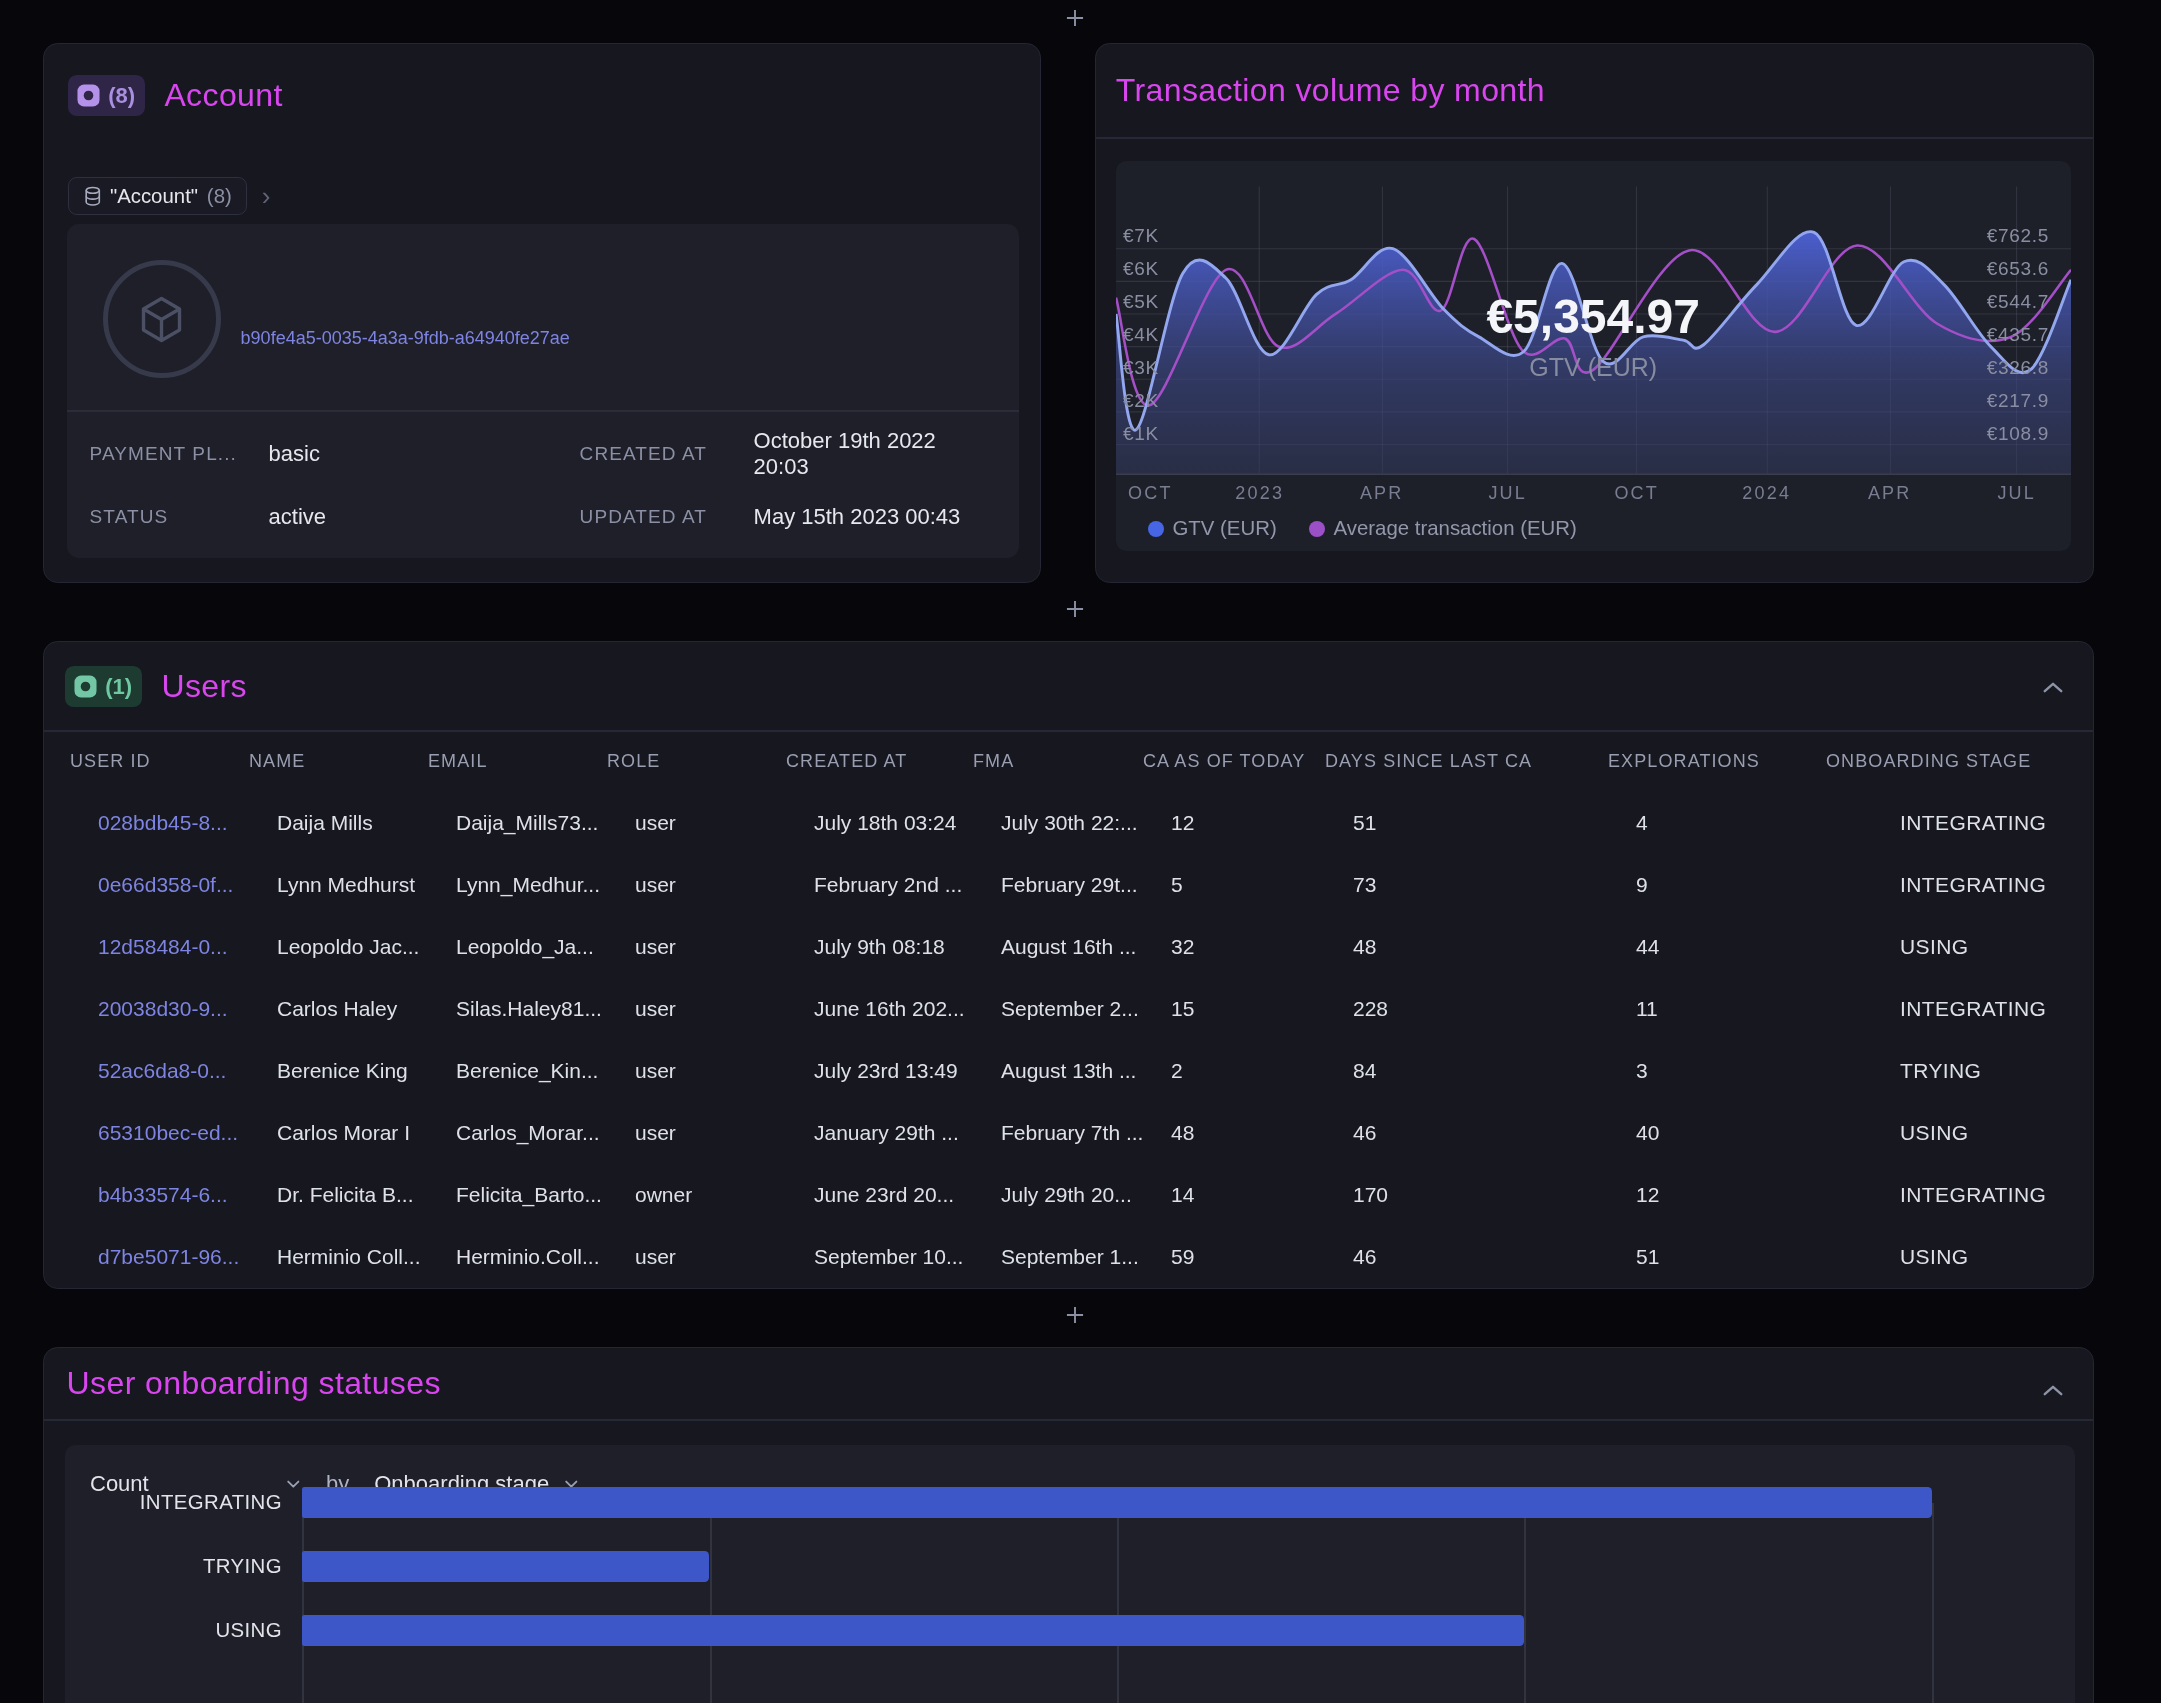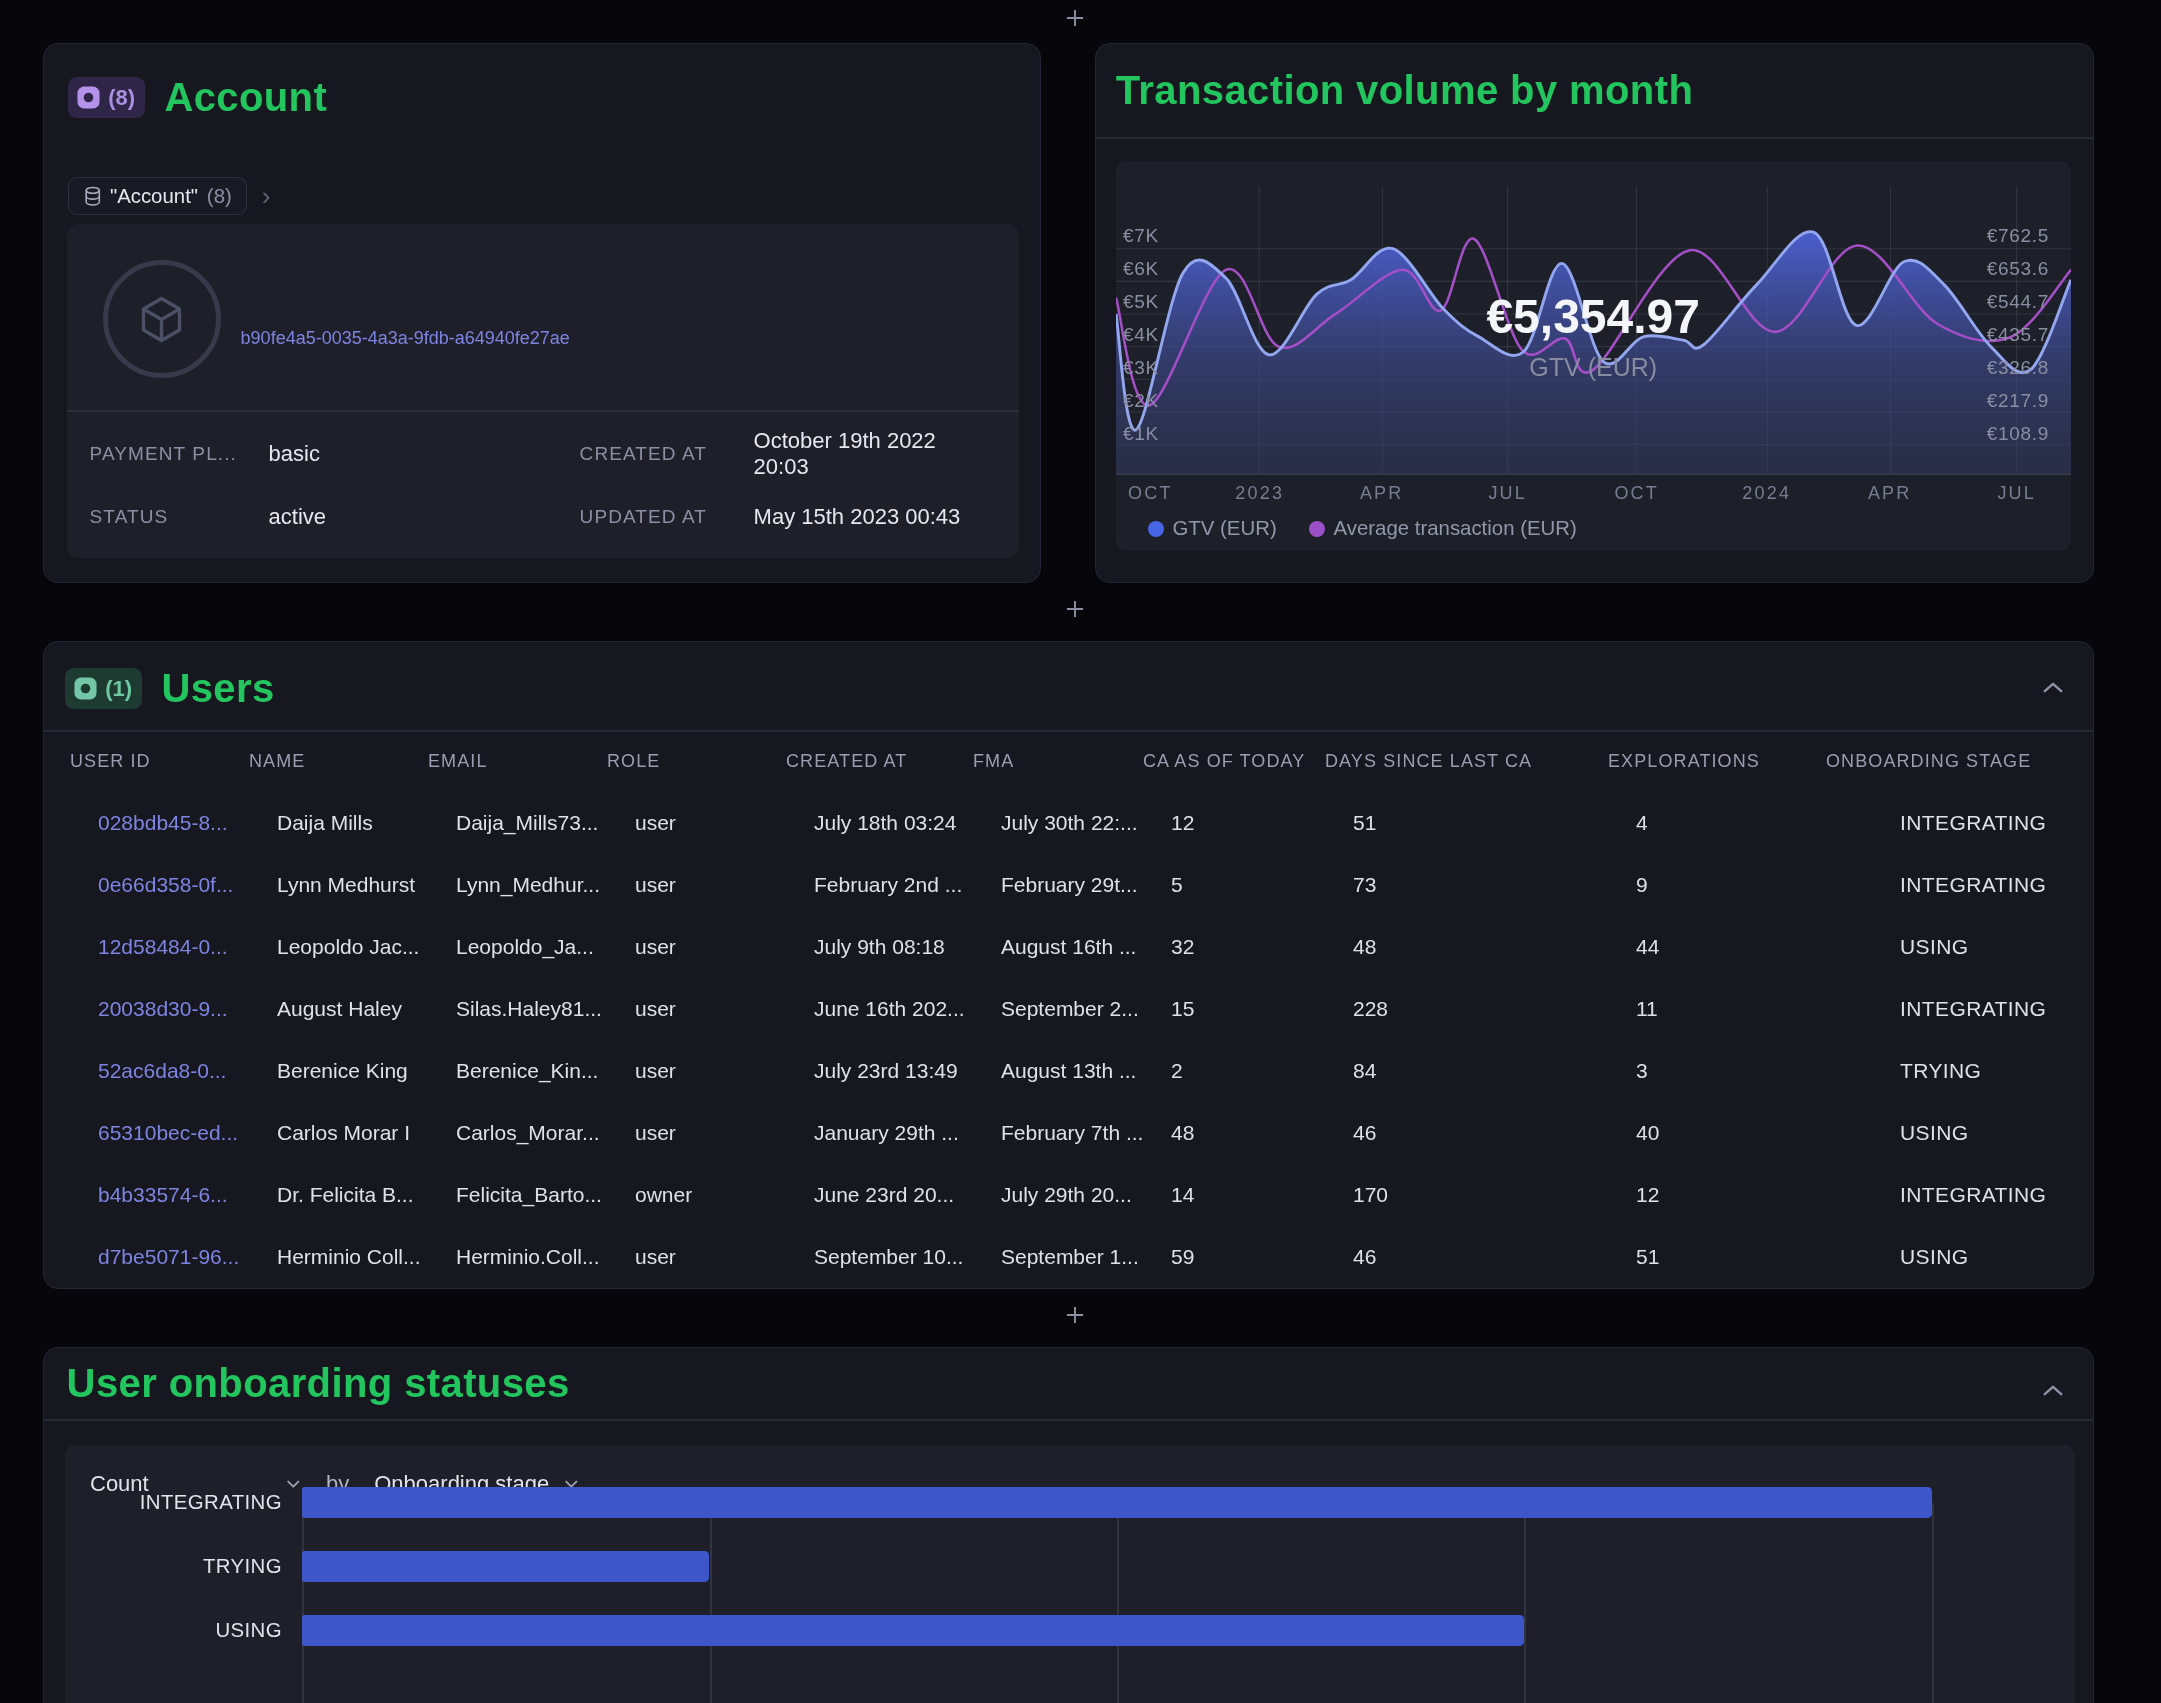--- a/index.html
+++ b/index.html
@@ -15,21 +15,21 @@
   
   #account-card { left:43px; top:43px; width:998px; height:540px; }
   .card-header-row { position:absolute; display:flex; align-items:center; gap:19px; }
   #account-card .card-header-row { left:24px; top:31px; }
   .badge { height:41px; border-radius:8.8px; display:flex; align-items:center; gap:7.3px; padding:0 10.2px 0 8px; }
   .badge.purple { background:#2e2547; }
   .badge.green  { background:#1e3b32; }
   .badge-count { font-size:22px; font-weight:700; }
   .badge.purple .badge-count { color:#a98fe0; }
   .badge.green  .badge-count { color:#6fc8a2; }
-  .card-title { font-size:40px; font-weight:700; color:#22c55e; letter-spacing:0.4px; }
+  .card-title { font-size:32px; font-weight:400; color:#d946ef; letter-spacing:0.4px; }
 
   .breadcrumb-row { position:absolute; left:24px; top:133px; display:flex; align-items:center; gap:13px; }
   .crumb-pill { display:flex; align-items:center; gap:8.8px; height:38px; padding:0 14.6px; border:1.5px solid #2e3040; border-radius:8.8px; background:#191a23; }
   .crumb-table-label { font-size:20.4px; color:#e6e7ec; }
   .crumb-table-count { font-size:20.4px; color:#8c90a4; }
   .crumb-sep { font-size:26px; color:#5f6375; line-height:1; padding:0 1.5px; }
   .filter-chunk { display:flex; align-items:center; gap:10.2px; }
   .filter-text { font-size:20.4px; color:#cfd2dc; }
   .code-chip { font-family:"DejaVu Sans Mono", monospace; font-size:19px; color:#8f93a8; background:#212330; border:1.5px solid #2f3140; border-radius:7.3px; padding:5.8px 11.7px; }
 
@@ -318,21 +318,21 @@
         <div class="td c4">July 9th 08:18</div>
         <div class="td c5">August 16th ...</div>
         <div class="td c6">32</div>
         <div class="td c7">48</div>
         <div class="td c8">44</div>
         <div class="td c9">USING</div>
       </div>
 
       <div class="t-grid t-row">
         <div class="td c0">20038d30-9...</div>
-        <div class="td c1">August Haley</div>
+        <div class="td c1">Carlos Haley</div>
         <div class="td c2">Silas.Haley81...</div>
         <div class="td c3">user</div>
         <div class="td c4">June 16th 202...</div>
         <div class="td c5">September 2...</div>
         <div class="td c6">15</div>
         <div class="td c7">228</div>
         <div class="td c8">11</div>
         <div class="td c9">INTEGRATING</div>
       </div>
 

